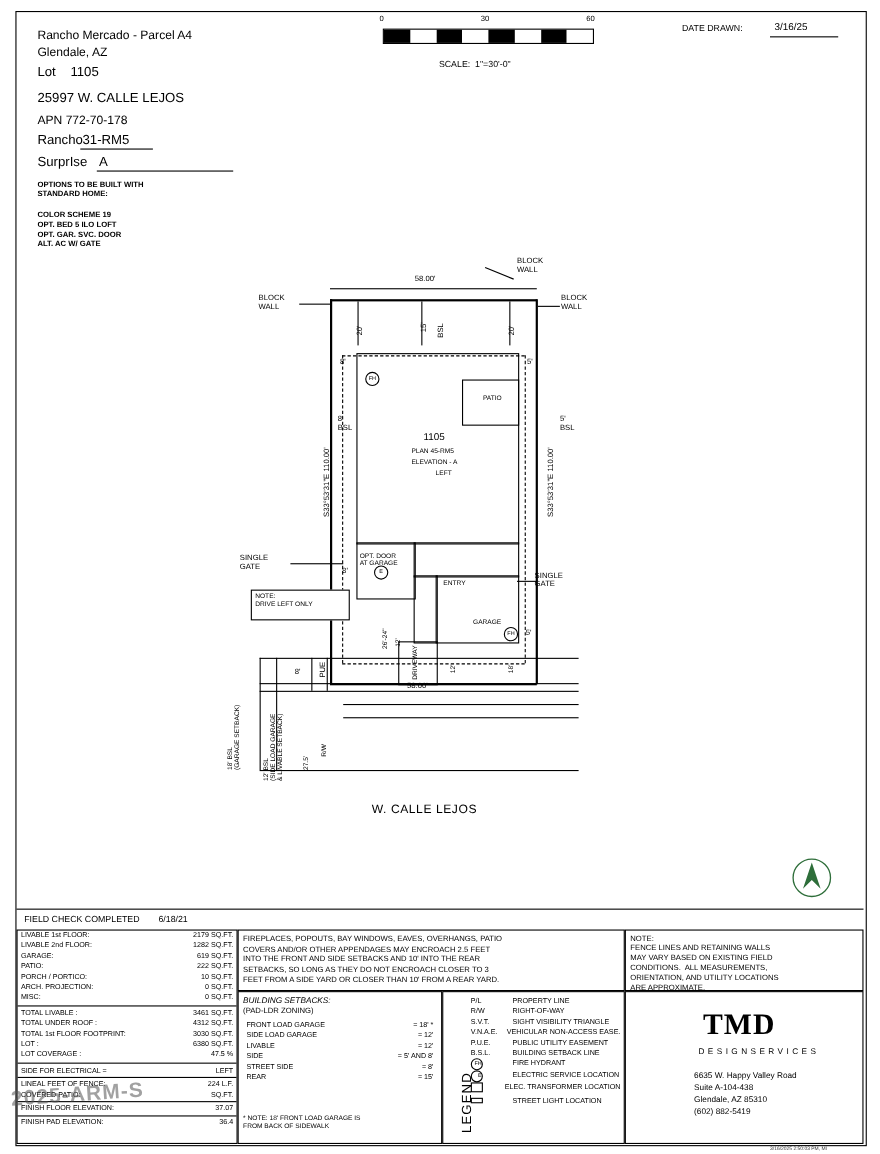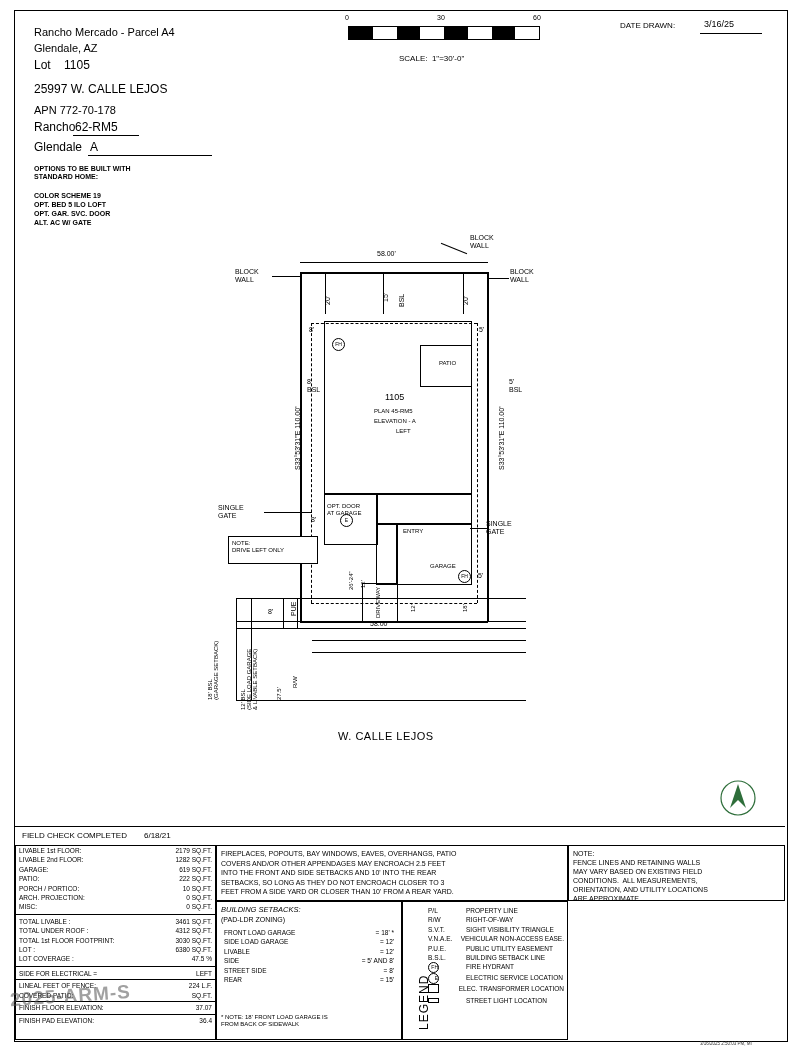--- a/index.html
+++ b/index.html
@@ -44,23 +44,23 @@
 <div class="sheet">
   <div class="frame"></div>
 
   <div class="abs hdr-title" style="left:34px;top:24px;">Rancho Mercado - Parcel A4</div>
   <div class="abs hdr-title" style="left:34px;top:40px;">Glendale, AZ</div>
   <div class="abs hdr-title2" style="left:34px;top:57px;">Lot</div>
   <div class="abs hdr-title2" style="left:64px;top:57px;">1105</div>
   <div class="abs hdr-title2" style="left:34px;top:81px;">25997 W. CALLE LEJOS</div>
   <div class="abs hdr-title" style="left:34px;top:102px;">APN 772-70-178</div>
   <div class="abs hdr-title2" style="left:34px;top:119px;">Rancho</div>
-  <div class="abs hdr-title2" style="left:75px;top:119px;">62-RM5</div>
+  <div class="abs hdr-title2" style="left:75px;top:119px;">31-RM5</div>
   <div class="ln hl" style="left:73px;top:135px;width:66px;"></div>
-  <div class="abs hdr-title2" style="left:34px;top:139px;">Glendale</div>
+  <div class="abs hdr-title2" style="left:34px;top:139px;">SurprIse</div>
   <div class="abs hdr-title2" style="left:90px;top:139px;">A</div>
   <div class="ln hl" style="left:88px;top:155px;width:124px;"></div>
 
   <div class="abs tiny" style="left:34px;top:165px;font-weight:bold;">OPTIONS TO BE BUILT WITH
 STANDARD HOME:</div>
   <div class="abs tiny" style="left:34px;top:192px;font-weight:bold;">COLOR SCHEME 19</div>
   <div class="abs tiny" style="left:34px;top:201px;font-weight:bold;">OPT. BED 5 ILO LOFT</div>
   <div class="abs tiny" style="left:34px;top:210px;font-weight:bold;">OPT. GAR. SVC. DOOR</div>
   <div class="abs tiny" style="left:34px;top:219px;font-weight:bold;">ALT. AC W/ GATE</div>
 
@@ -263,16 +263,24 @@
 
   <div class="tbl" style="left:568px;top:845px;width:217px;height:56px;">
     <div class="abs tiny" style="left:4px;top:3px;font-size:7px;line-height:9px;">NOTE:
 FENCE LINES AND RETAINING WALLS
 MAY VARY BASED ON EXISTING FIELD
 CONDITIONS.  ALL MEASUREMENTS,
 ORIENTATION, AND UTILITY LOCATIONS
 ARE APPROXIMATE.</div>
   </div>
 
+  <div class="tbl" style="left:568px;top:901px;width:217px;height:139px;">
+    <div class="abs tmd" style="left:70px;top:14px;font-size:27px;font-weight:bold;letter-spacing:1px;">TMD</div>
+    <div class="abs" style="left:66px;top:49px;font-size:7.5px;letter-spacing:.5px;">D E S I G N   S E R V I C E S</div>
+    <div class="abs tiny" style="left:62px;top:72px;font-size:7.5px;">6635 W. Happy Valley Road</div>
+    <div class="abs tiny" style="left:62px;top:83px;font-size:7.5px;">Suite A-104-438</div>
+    <div class="abs tiny" style="left:62px;top:94px;font-size:7.5px;">Glendale, AZ 85310</div>
+    <div class="abs tiny" style="left:62px;top:105px;font-size:7.5px;">(602) 882-5419</div>
+  </div>
 
   <div class="watermark">2025-ARM-S</div>
   <div class="abs" style="left:700px;top:1041px;font-size:4.5px;color:#333;">3/16/2025 2:50:03 PM, MI</div>
 </div>
 
 </body></html>

